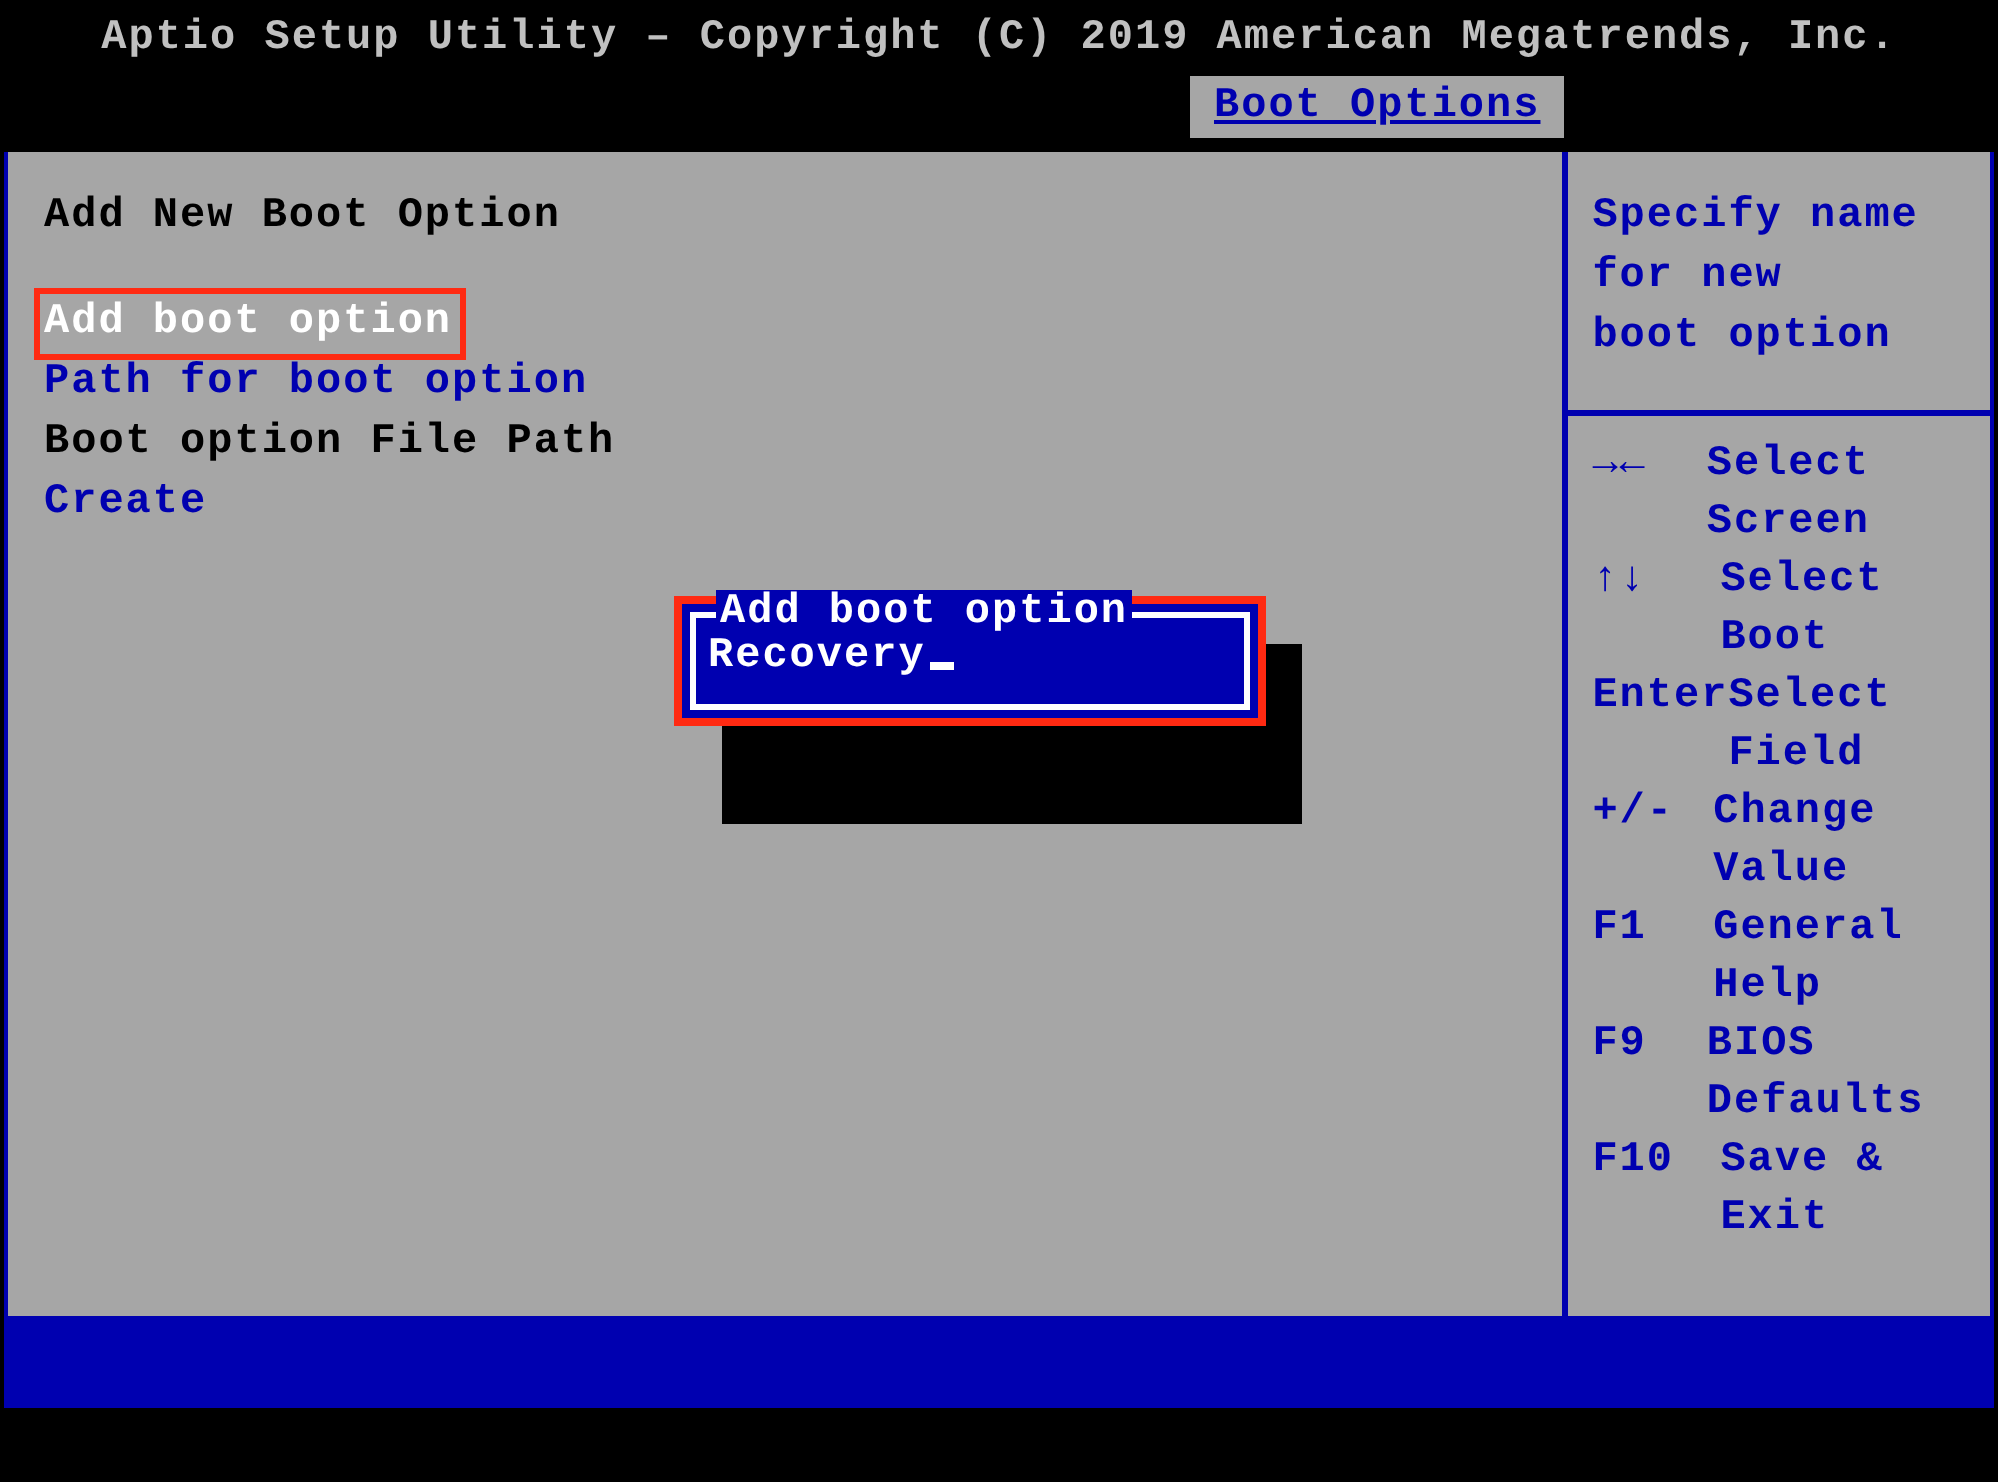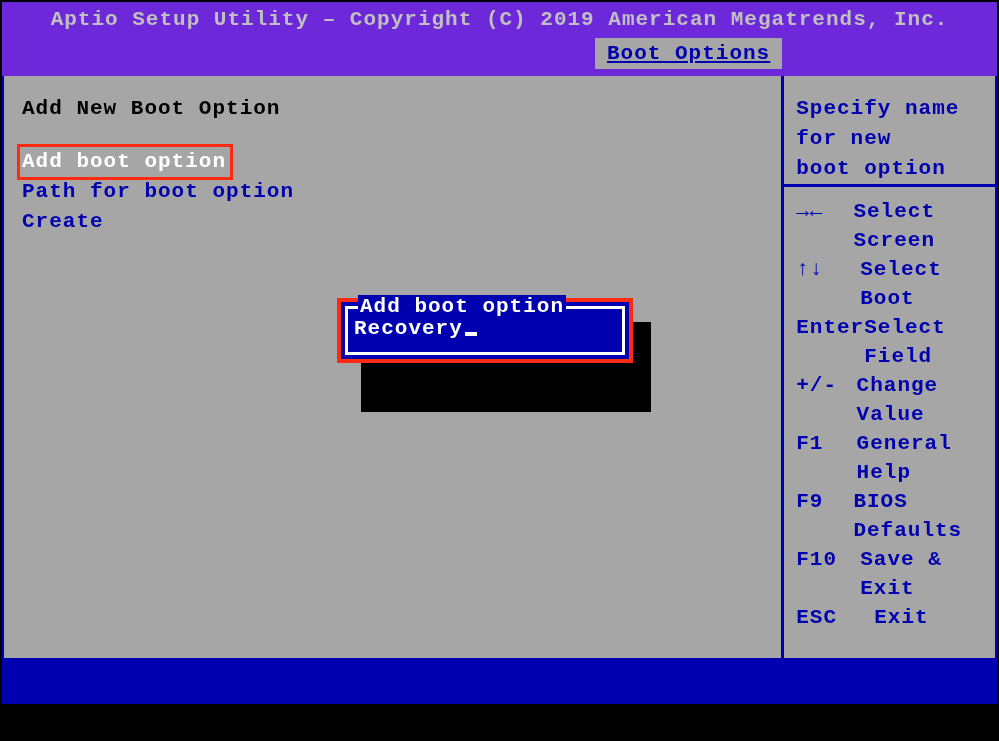--- a/index.html
+++ b/index.html
@@ -13,21 +13,21 @@
     overflow: hidden;
     position: relative;
   }
   .screen {
     position: absolute;
     top: 0; left: 0; right: 0; bottom: 0;
     background: #a6a6a6;
     border: 2px solid #000;
   }
   .header-bar {
-    background: #6d28d9;
+    background: #000000;
     height: 74px;
     position: relative;
   }
   .header-title {
     color: #c0c0c0;
     text-align: center;
     padding-top: 6px;
     letter-spacing: 1px;
   }
   .tab {
@@ -147,20 +147,21 @@
     <div class="header-title">Aptio Setup Utility – Copyright (C) 2019 American Megatrends, Inc.</div>
     <div class="tab">Boot Options</div>
   </div>
 
   <div class="main">
 
     <div class="left-pane">
       <div class="item-black">Add New Boot Option</div>
       <div><span class="item-selected">Add boot option</span></div>
       <div class="item-blue">Path for boot option</div>
+      <div class="item-black">Boot option File Path</div>
       <div class="item-blue">Create</div>
 
       <div class="popup-wrap">
         <div class="popup-shadow"></div>
         <div class="popup-outer">
           <div class="popup">
             <span class="popup-title">Add boot option</span>
             <div class="popup-value">
               <span>Recovery</span><span class="cursor"></span>
             </div>
@@ -197,24 +198,20 @@
             <div>General Help</div>
           </div>
         <div class="key-row">
             <div class="key-col">F9</div>
             <div>BIOS Defaults</div>
           </div>
         <div class="key-row">
             <div class="key-col">F10</div>
             <div>Save &amp; Exit</div>
           </div>
-        <div class="key-row">
-            <div class="key-col">ESC</div>
-            <div>Exit</div>
-          </div>
       </div>
     </div>
 
   </div>
 
   <div class="footer-bar"></div>
   <div class="bottom-cap"></div>
 
 </div>
 

